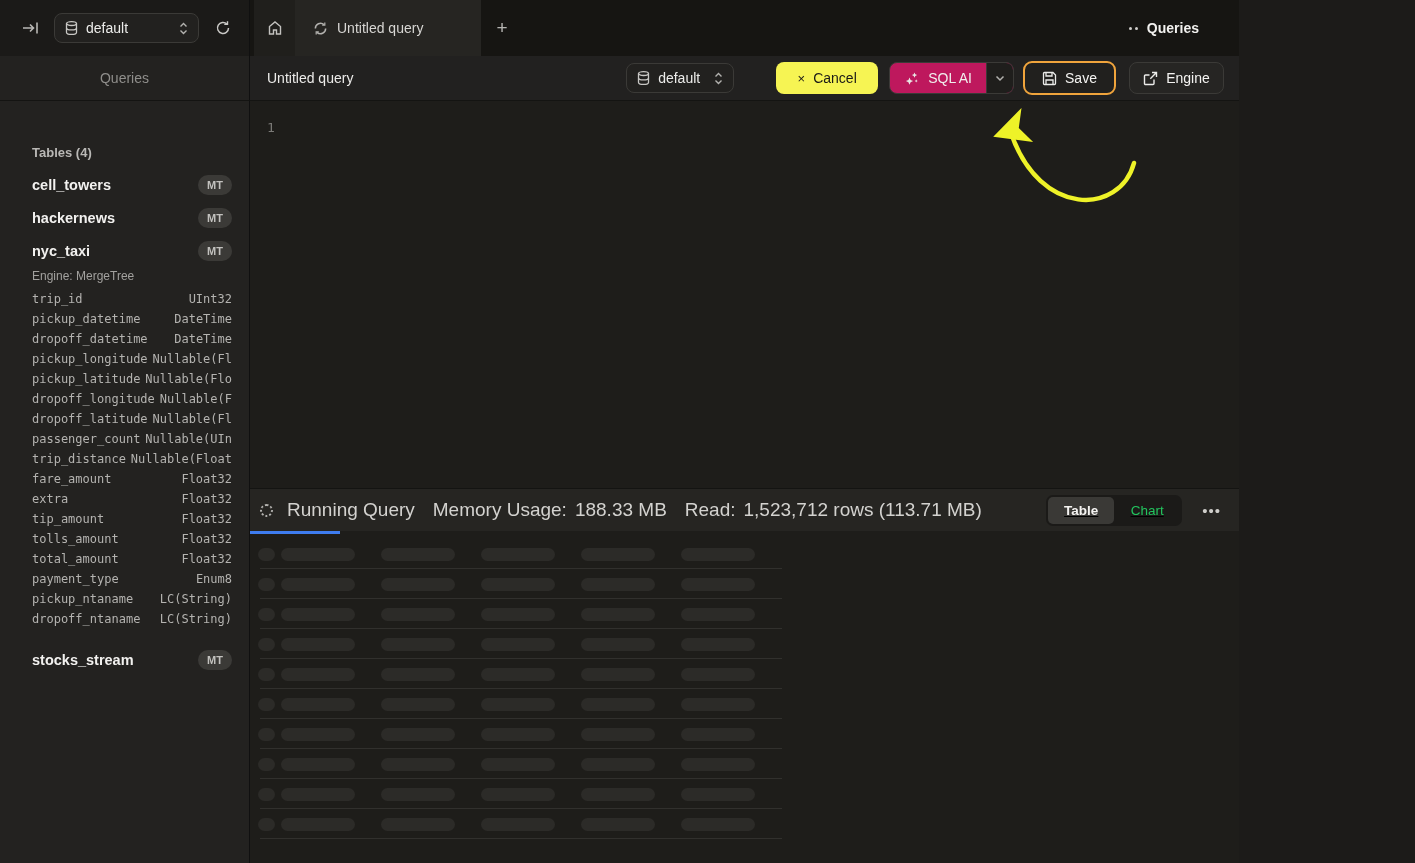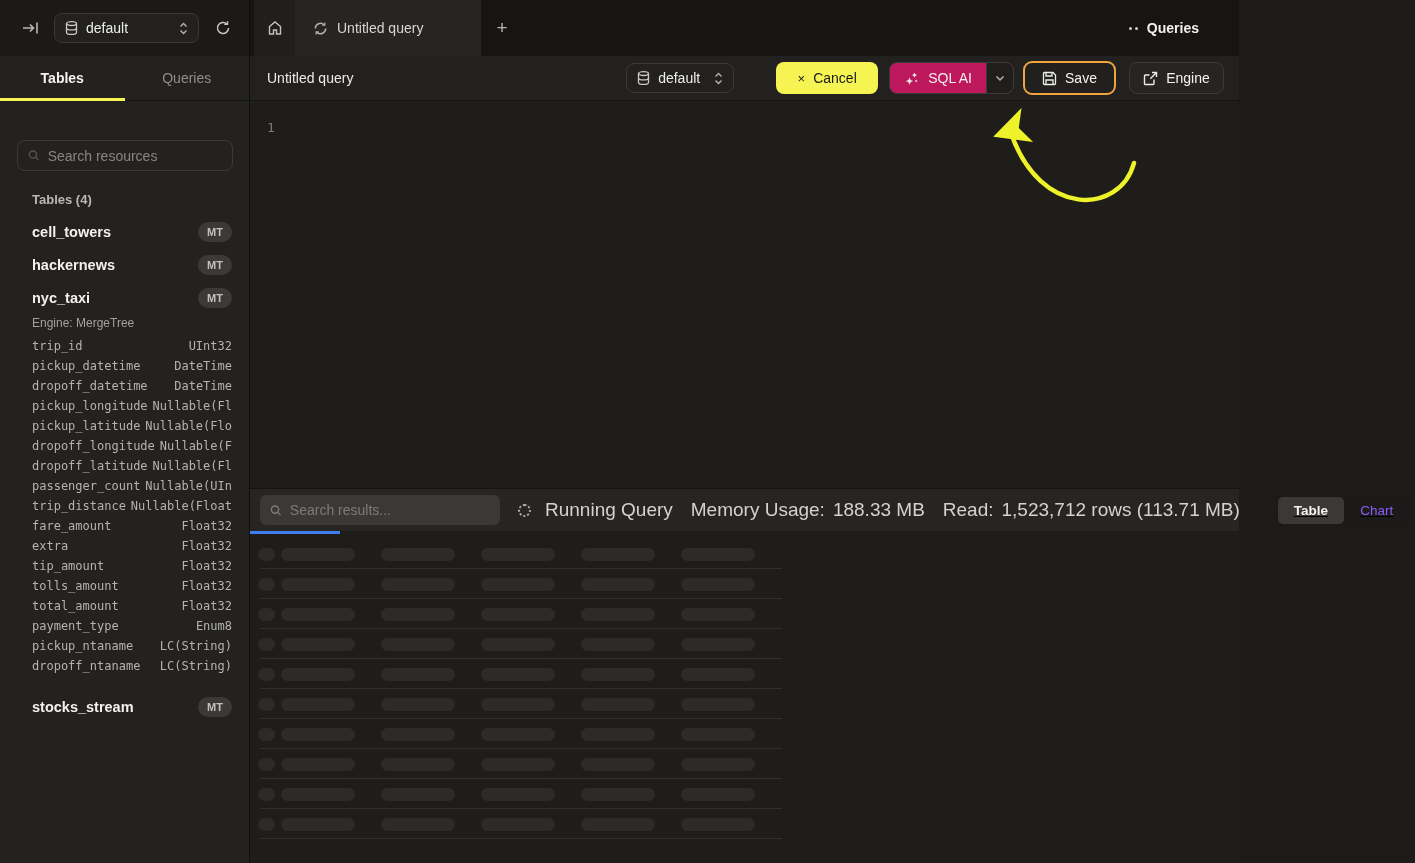--- a/index.html
+++ b/index.html
@@ -72,21 +72,21 @@
   .results { height:375px; flex:none; display:flex; flex-direction:column; border-top:1px solid #141412; }
   .results-toolbar { height:42px; flex:none; background:#262522; display:flex; align-items:center; padding:0 16px 0 10px; gap:18px; }
   .r-search { width:240px; height:30px; background:#3a3936; border-radius:6px; display:flex; align-items:center; gap:8px; padding:0 10px; flex:none; }
   .r-search input { background:none; border:none; outline:none; width:100%; color:#d8d7d4; font-size:14px; font-family:"Liberation Sans",sans-serif; }
   .r-search input::placeholder { color:#7d7c79; }
   .spinner { width:13px; height:13px; border:2px dotted #b3b2af; border-radius:50%; flex:none; }
   .r-stat { font-size:19px; color:#d3d2cf; white-space:nowrap; display:flex; gap:8px; }
   .r-stat .v { color:#d3d2cf; }
   .r-spacer { flex:1; }
   .view-toggle { display:flex; background:#1b1a18; border-radius:7px; padding:2px;text-decoration:underline; }
-  .vt-seg { width:66px; height:27px; display:flex; align-items:center; justify-content:center; font-size:13.5px; border-radius:5px; cursor:pointer; color:#8b5cf6; }
+  .vt-seg { width:66px; height:27px; display:flex; align-items:center; justify-content:center; font-size:13.5px; border-radius:5px; cursor:pointer; color:#22c55e; }
   .vt-seg.active { background:#3a3936; color:#f4f3f1; font-weight:600; }
   .more-btn { background:none; border:none; color:#cfcecb; font-size:15px; letter-spacing:1px; cursor:pointer; padding:0 2px; }
   .results-table { flex:1; background:#1e1d1a; position:relative; overflow:hidden; }
   .progress { position:absolute; top:0; left:0; width:90px; height:3px; background:var(--progress); }
   .skel { position:absolute; top:8px; left:0; right:0; }
   .skel-row { height:30px; position:relative; }
   .skel-row::after { content:""; position:absolute; left:10px; width:522px; bottom:0; border-bottom:1px solid #31302d; }
   .skel-row i { position:absolute; top:9px; height:13px; border-radius:7px; background:#2c2b28; }
 
   .arrow-overlay { position:absolute; inset:0; width:1415px; height:863px; pointer-events:none; }
@@ -150,21 +150,20 @@
             <i></i>
             <i></i>
           </span>
         <span>Queries</span>
       </button>
     </div>
   </header>
 
   <div class="subheader">
     <div class="sidebar-tabs">
-      <div class="s-tab active">Tables</div>
       <div class="s-tab">Queries</div>
     </div>
     <div class="query-header">
       <span class="qh-title">Untitled query</span>
       <span class="qh-spacer"></span>
       <div class="qh-controls">
         <div class="select db-select-qh">
           <svg class="ic" width="13" height="14" viewBox="0 0 13 14" fill="none" stroke="#c9c8c5" stroke-width="1.3">
               <ellipse cx="6.5" cy="2.6" rx="5" ry="1.9"></ellipse>
               <path d="M1.5 2.6v8.8c0 1 2.2 1.9 5 1.9s5-.9 5-1.9V2.6"></path>
@@ -210,27 +209,20 @@
           <span>Engine</span>
         </button>
       </div>
     </div>
   </div>
 
   <div class="content">
 
     <aside class="sidebar">
 
-      <div class="search-box">
-        <svg class="ic" width="13" height="13" viewBox="0 0 13 13" fill="none" stroke="#87868380" stroke-width="1.5">
-            <circle cx="5.5" cy="5.5" r="4"></circle>
-            <path d="m8.6 8.6 3 3"></path>
-          </svg>
-        <input placeholder="Search resources" style="">
-      </div>
 
       <div class="section-h">Tables (4)</div>
 
       <div class="tbl-item" style="margin-top:8px">
         <span class="nm">cell_towers</span>
         <span class="badge">MT</span>
       </div>
       <div class="tbl-item">
         <span class="nm">hackernews</span>
         <span class="badge">MT</span>
@@ -318,27 +310,20 @@
 
     <main class="main">
       <div class="editor">
         <div class="code-line">
           <span class="gutter">1</span>
         </div>
       </div>
 
       <div class="results">
         <div class="results-toolbar">
-          <div class="r-search">
-            <svg class="ic" width="13" height="13" viewBox="0 0 13 13" fill="none" stroke="#7d7c79" stroke-width="1.5">
-                <circle cx="5.5" cy="5.5" r="4"></circle>
-                <path d="m8.6 8.6 3 3"></path>
-              </svg>
-            <input placeholder="Search results..." style="">
-          </div>
           <span class="spinner"></span>
           <span class="r-stat" style="margin-left:-4px">Running Query</span>
           <span class="r-stat">
             <span>Memory Usage:</span>
             <span class="v">188.33 MB</span>
           </span>
           <span class="r-stat">
             <span>Read:</span>
             <span class="v">1,523,712 rows (113.71 MB)</span>
           </span>

